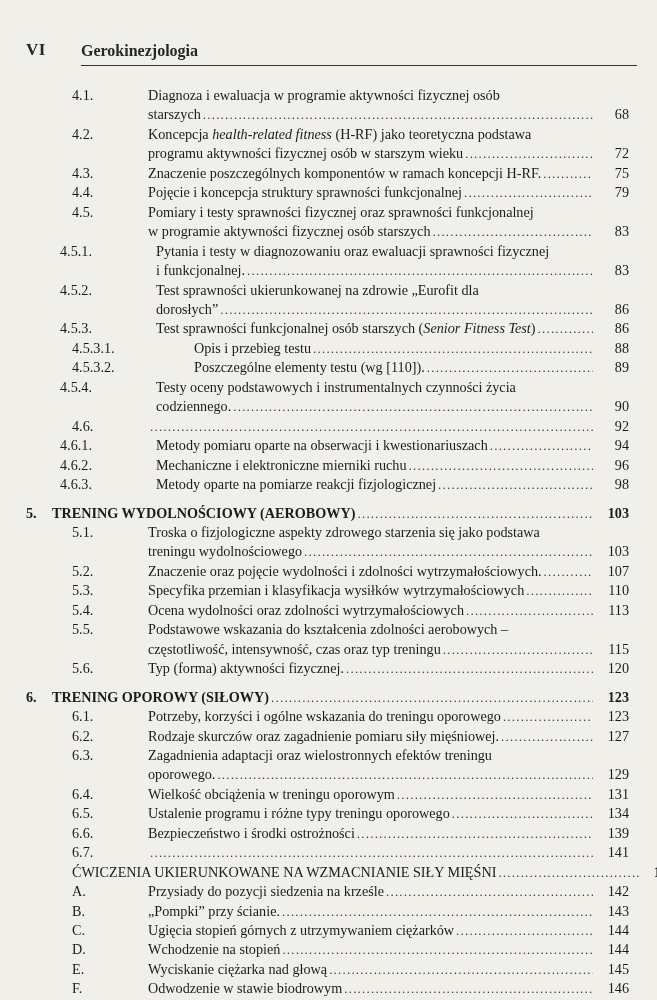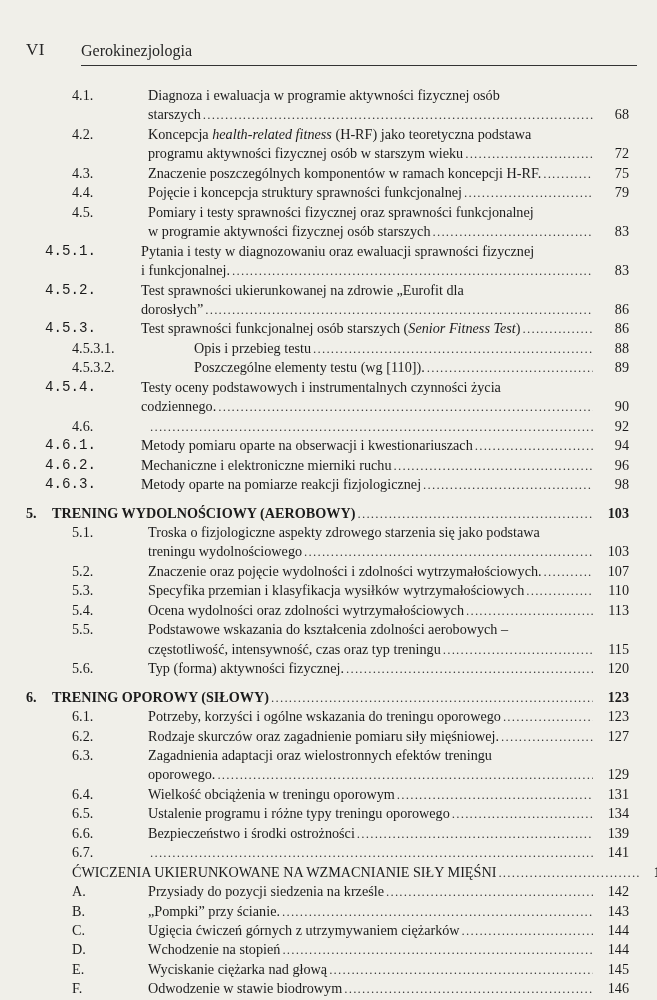--- a/index.html
+++ b/index.html
@@ -20,20 +20,21 @@
     box-sizing: border-box;
     background: #f0efe9;
     overflow: hidden;
   }
   .header {
     position: absolute;
     top: 40px;
     left: 26px;
     right: 20px;
     height: 30px;
+    font-weight: bold;
   }
   .header-folio {
     position: absolute;
     left: 0;
     top: 0;
     font-size: 17px;
     letter-spacing: 0.5px;
     color: #262626;
   }
   .header-title {
@@ -94,21 +95,21 @@
     flex: 0 0 34px;
     text-align: right;
     white-space: nowrap;
   }
   .nopg .pg { visibility: hidden; }
   .ital { font-style: italic; }
   
   .lvl-chapter > .num { flex-basis: 26px; font-weight: bold; }
   .lvl-chapter { margin-top: 9px; }
   .lvl-1 > .num { flex-basis: 76px; margin-left: 46px; }
-  .lvl-2 > .num { flex-basis: 96px; margin-left: 19px; font-family: Liberation Mono, monospace; }
+  .lvl-2 > .num { flex-basis: 96px; margin-left: 34px; }
   .lvl-3 > .num { flex-basis: 122px; margin-left: 46px; }
   .lvl-letter > .num { flex-basis: 76px; margin-left: 46px; }
 </style>
 </head>
 <body>
 
 <div class="page">
 
   <div class="header">
     <div class="header-folio">VI</div>
@@ -487,21 +488,21 @@
             <span class="txt">„Pompki” przy ścianie.</span>
             <span class="leader">........................................................................................................................................................................................................</span>
             <span class="pg">143</span>
           </div>
         </div>
       </div>
       <div class="row lvl-letter">
         <div class="num">C.</div>
         <div class="body">
           <div class="line">
-            <span class="txt">Ugięcia ćwiczeń górnych z utrzymywaniem ciężarków</span>
+            <span class="txt">Ugięcia stopień górnych z utrzymywaniem ciężarków</span>
             <span class="leader">........................................................................................................................................................................................................</span>
             <span class="pg">144</span>
           </div>
         </div>
       </div>
       <div class="row lvl-letter">
         <div class="num">D.</div>
         <div class="body">
           <div class="line">
             <span class="txt">Wchodzenie na stopień</span>

